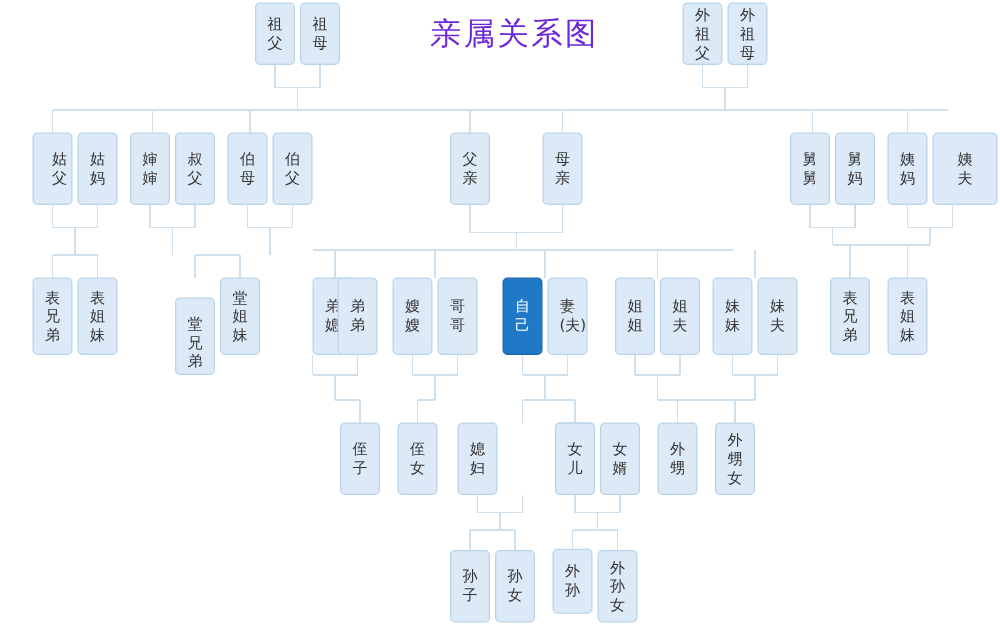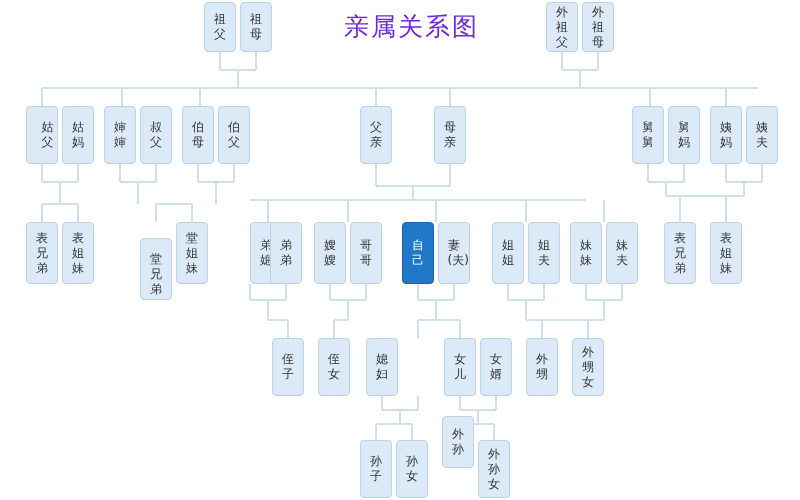--- a/index.html
+++ b/index.html
@@ -194,21 +194,21 @@
       </div>
       <div class="node" style="left: 632px; top: 106px; width: 32px; height: 58px;">
         <span class="lbl">舅舅</span>
       </div>
       <div class="node" style="left: 668px; top: 106px; width: 32px; height: 58px;">
         <span class="lbl">舅妈</span>
       </div>
       <div class="node" style="left: 710px; top: 106px; width: 32px; height: 58px;">
         <span class="lbl">姨妈</span>
       </div>
-      <div class="node" style="left: 746px; top: 106px; width: 32px; height: 58px;">
+      <div class="node" style="left: 746px; top: 106px; width: 52px; height: 58px;">
         <span class="lbl">姨夫</span>
       </div>
       <div class="node" style="left: 26px; top: 222px; width: 32px; height: 62px;">
         <span class="lbl">表兄弟</span>
       </div>
       <div class="node" style="left: 62px; top: 222px; width: 32px; height: 62px;">
         <span class="lbl">表姐妹</span>
       </div>
       <div class="node" style="left: 140px; top: 238px; width: 32px; height: 62px; align-items: flex-end;">
         <span class="lbl">堂兄弟</span>
@@ -275,20 +275,20 @@
       </div>
       <div class="node" style="left: 572px; top: 338px; width: 32px; height: 58px;">
         <span class="lbl">外甥女</span>
       </div>
       <div class="node" style="left: 360px; top: 440px; width: 32px; height: 58px;">
         <span class="lbl">孙子</span>
       </div>
       <div class="node" style="left: 396px; top: 440px; width: 32px; height: 58px;">
         <span class="lbl">孙女</span>
       </div>
-      <div class="node" style="left: 442px; top: 416px; width: 32px; height: 52px;">
+      <div class="node" style="left: 442px; top: 439px; width: 32px; height: 52px;">
         <span class="lbl">外孙</span>
       </div>
       <div class="node" style="left: 478px; top: 440px; width: 32px; height: 58px;">
         <span class="lbl">外孙女</span>
       </div>
     </div>
 </div>
 
 </body></html>

